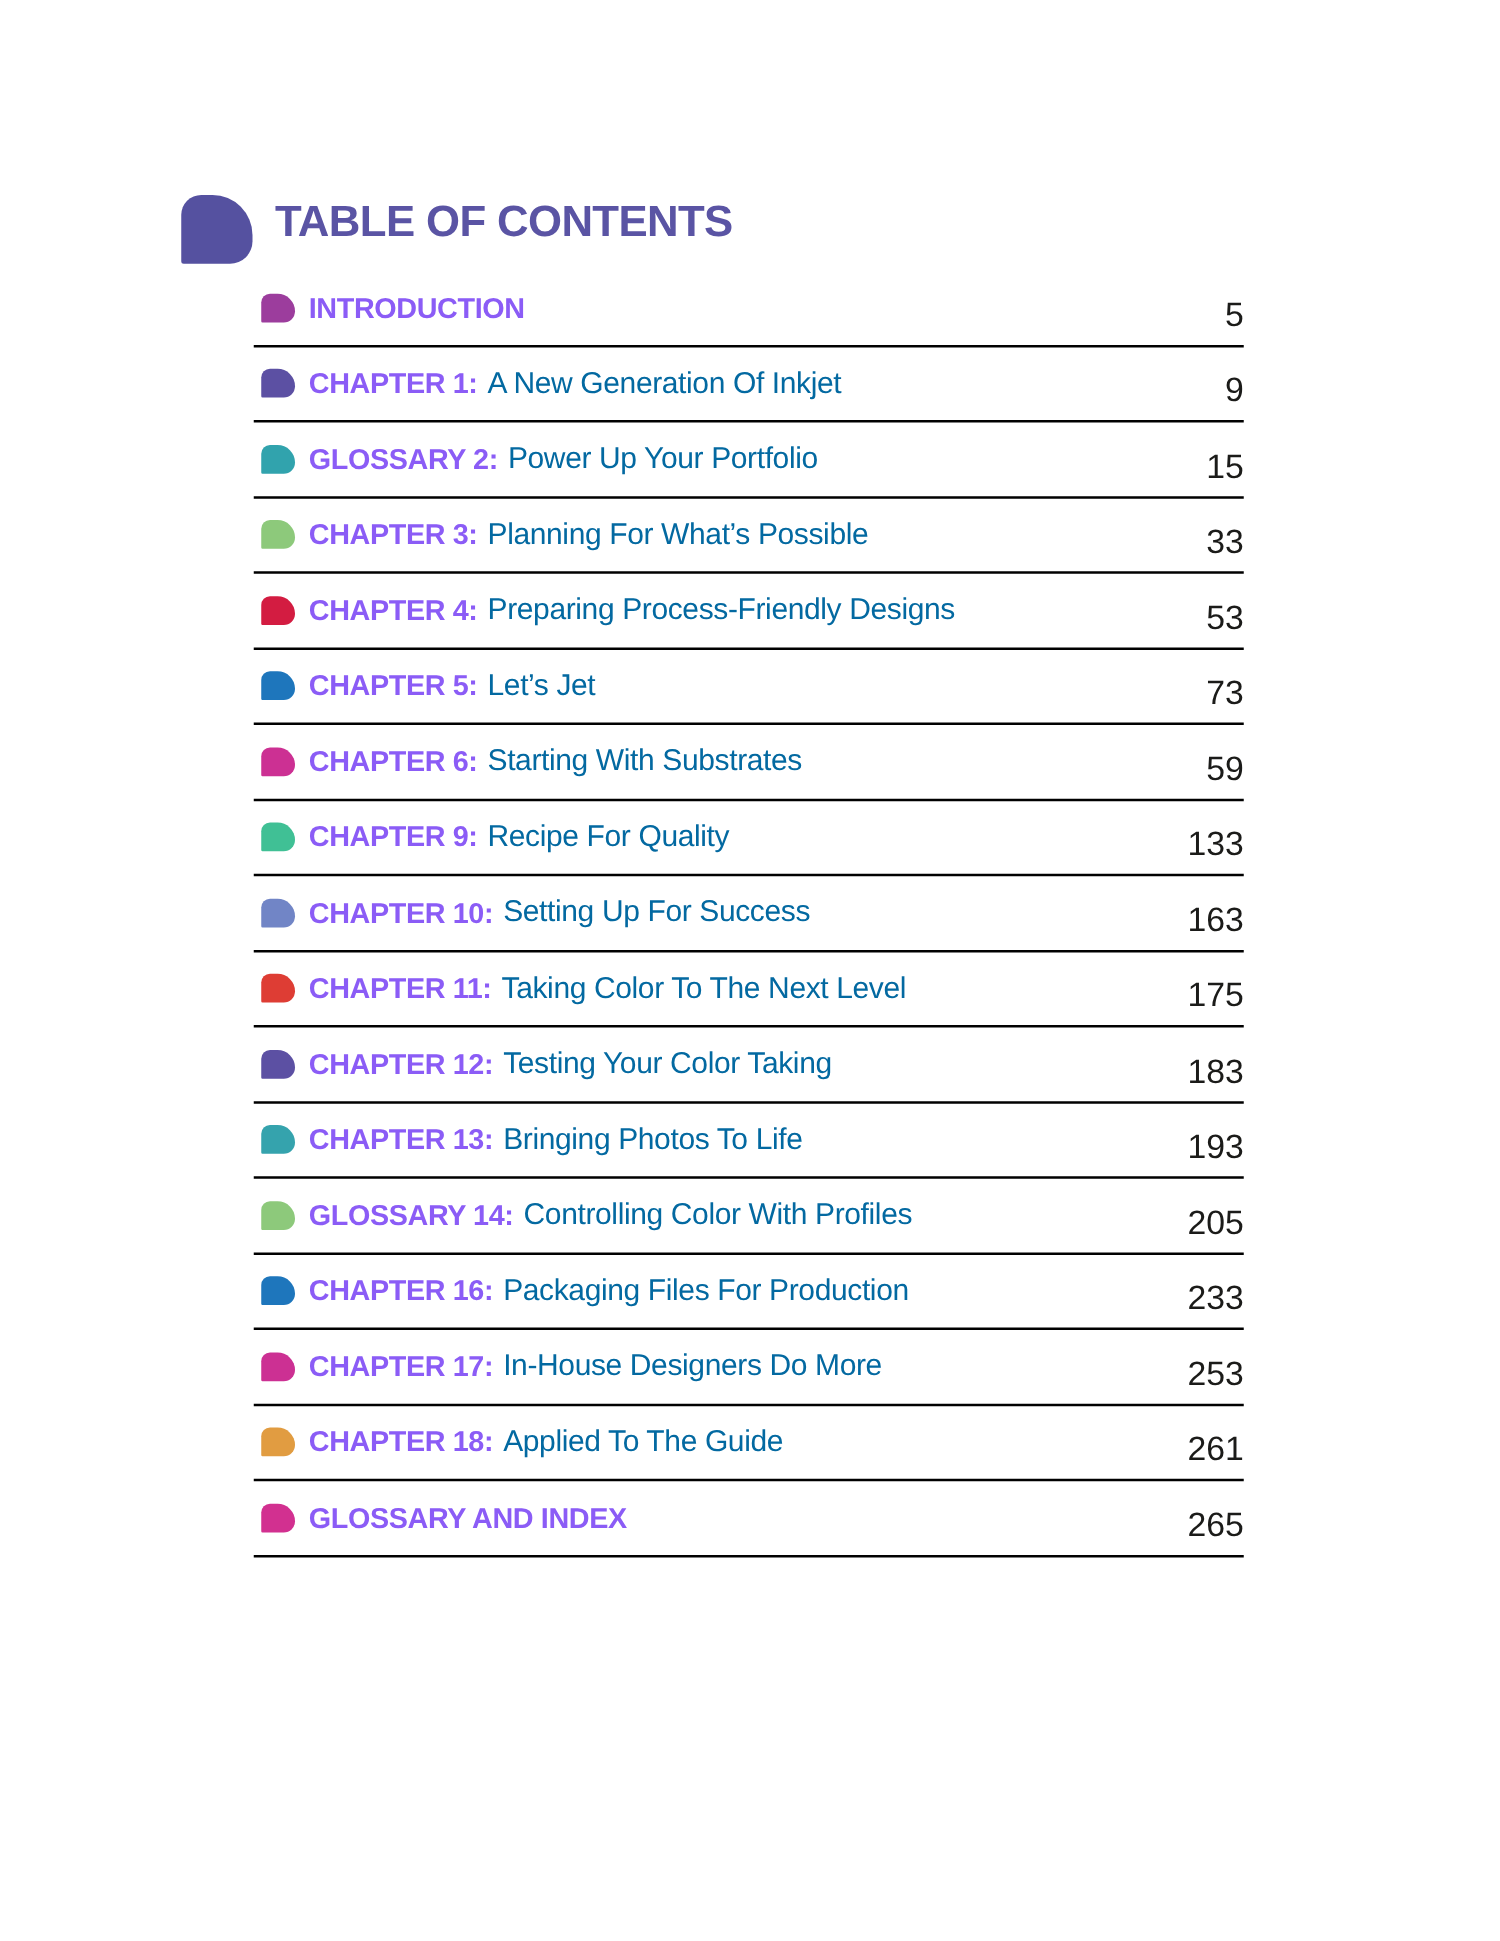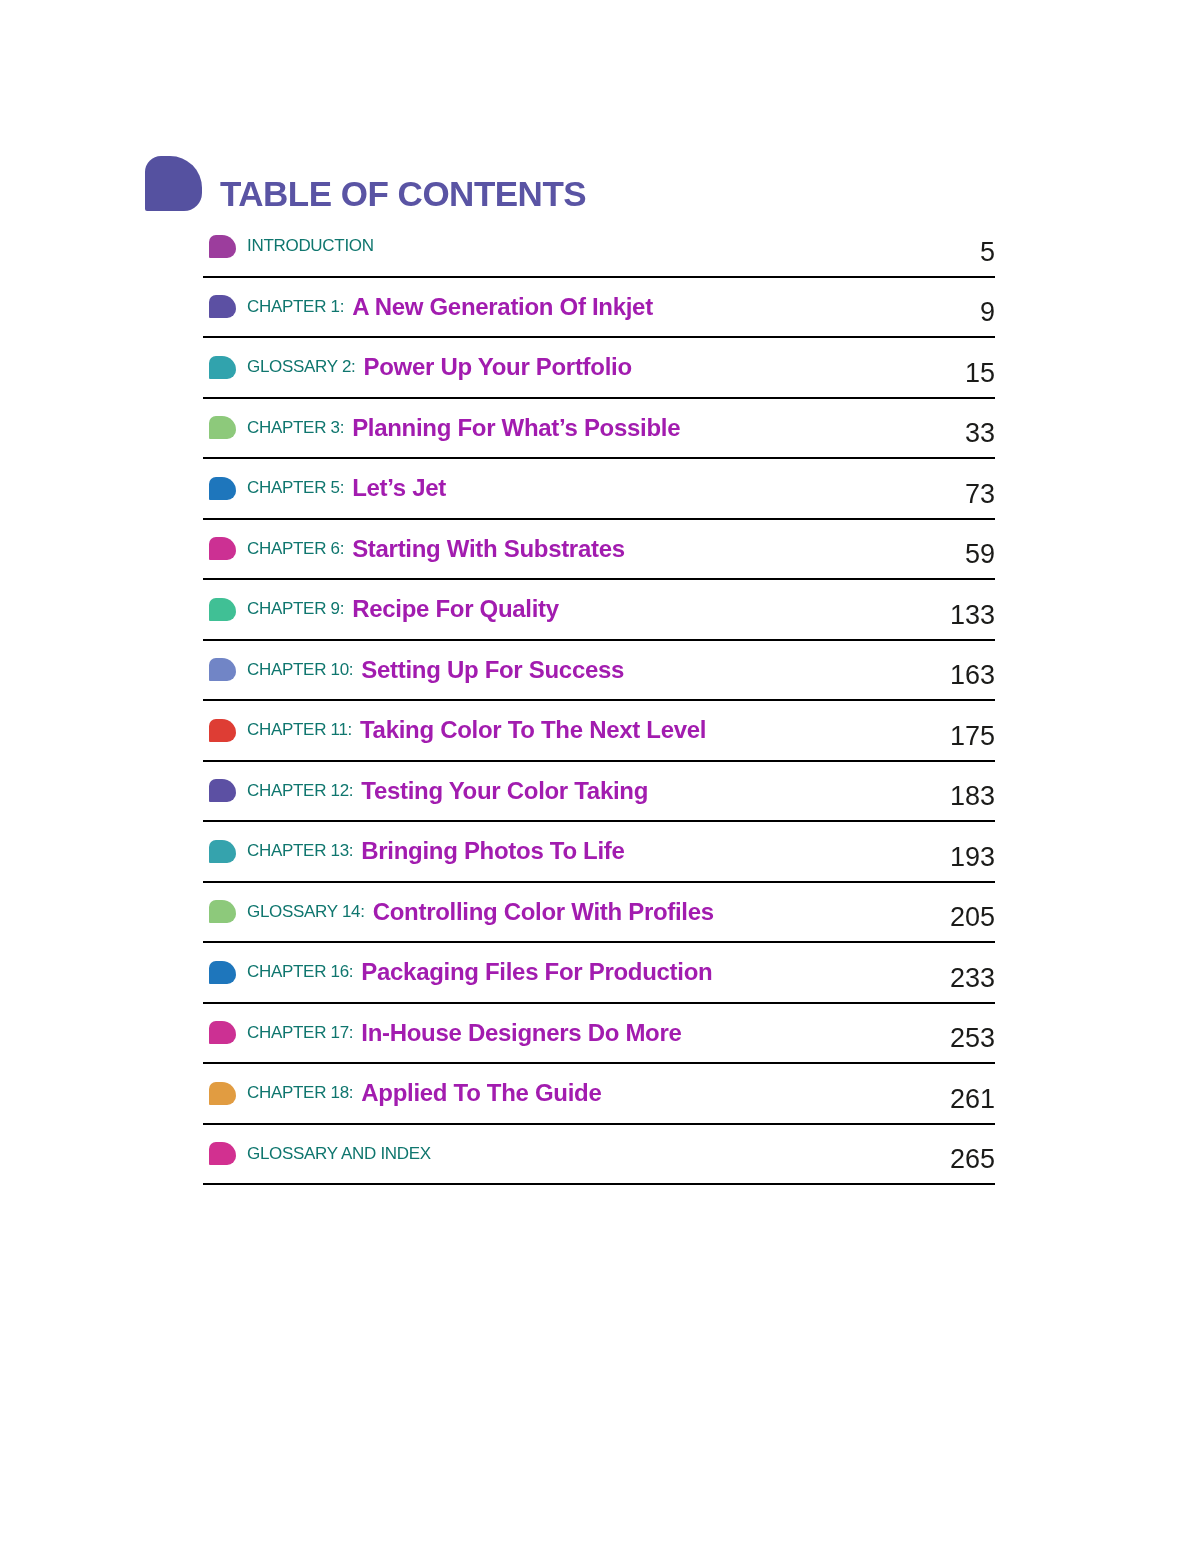--- a/index.html
+++ b/index.html
@@ -13,21 +13,21 @@
     width: 1200px;
     height: 1553px;
     background: #ffffff;
     overflow: hidden;
   }
   .hdr {
     position: absolute;
     left: 145px;
     top: 156px;
     display: flex;
-    align-items: flex-end;
+    align-items: flex-start;
   }
   .leaf {
     display: inline-block;
     flex: none;
   }
   .leaf-lg {
     width: 57px;
     height: 55px;
     border-radius: 16px 32px 18px 2px;
   }
@@ -52,30 +52,30 @@
     align-items: center;
     box-sizing: content-box;
   }
   .leaf-sm {
     width: 27px;
     height: 23px;
     margin: 0 11px 0 6px;
     border-radius: 7px 14px 9px 1px;
   }
   .lbl {
-    font-size: 17px;
-    font-weight: 400;
-    color: #0f766e;
+    font-size: 23px;
+    font-weight: 700;
+    color: #8b5cf6;
     letter-spacing: -0.3px;
     white-space: nowrap;
   }
   .ttl {
     font-size: 24px;
-    font-weight: 700;
-    color: #a21caf;
+    font-weight: 400;
+    color: #0369a1;
     letter-spacing: -0.3px;
     margin-left: 8px;
     white-space: nowrap;
   }
   .ttl:empty { display: none; }
   .pg {
     margin-left: auto;
     font-size: 27px;
     font-weight: 400;
     color: #1b1b19;
@@ -113,20 +113,26 @@
     <span class="pg">15</span>
   </div>
 
   <div class="row">
     <span class="leaf leaf-sm" style="background: rgb(141, 201, 123);"></span>
     <span class="lbl">CHAPTER 3:</span>
     <span class="ttl">Planning For What’s Possible</span>
     <span class="pg">33</span>
   </div>
 
+  <div class="row">
+    <span class="leaf leaf-sm" style="background: rgb(211, 28, 65);"></span>
+    <span class="lbl">CHAPTER 4:</span>
+    <span class="ttl">Preparing Process-Friendly Designs</span>
+    <span class="pg">53</span>
+  </div>
 
   <div class="row">
     <span class="leaf leaf-sm" style="background: rgb(30, 118, 188);"></span>
     <span class="lbl">CHAPTER 5:</span>
     <span class="ttl">Let’s Jet</span>
     <span class="pg">73</span>
   </div>
 
   <div class="row">
     <span class="leaf leaf-sm" style="background: rgb(204, 48, 147);"></span>

